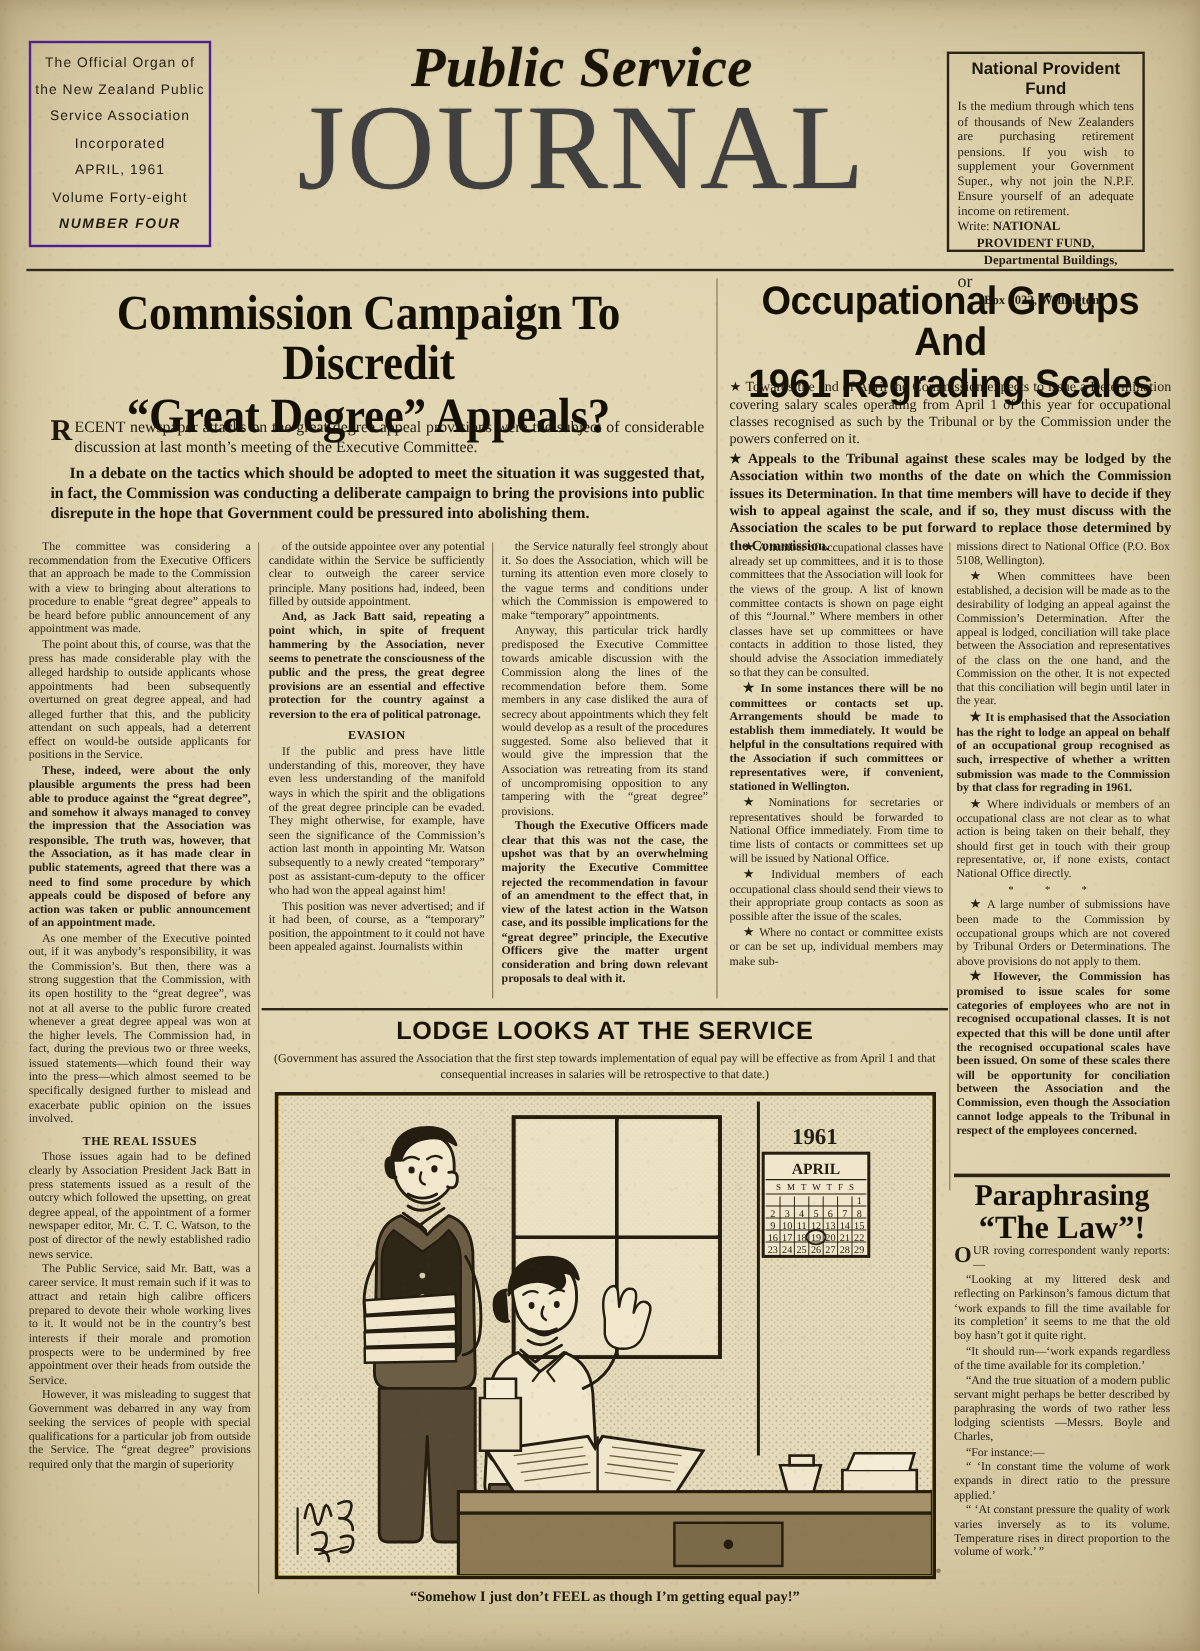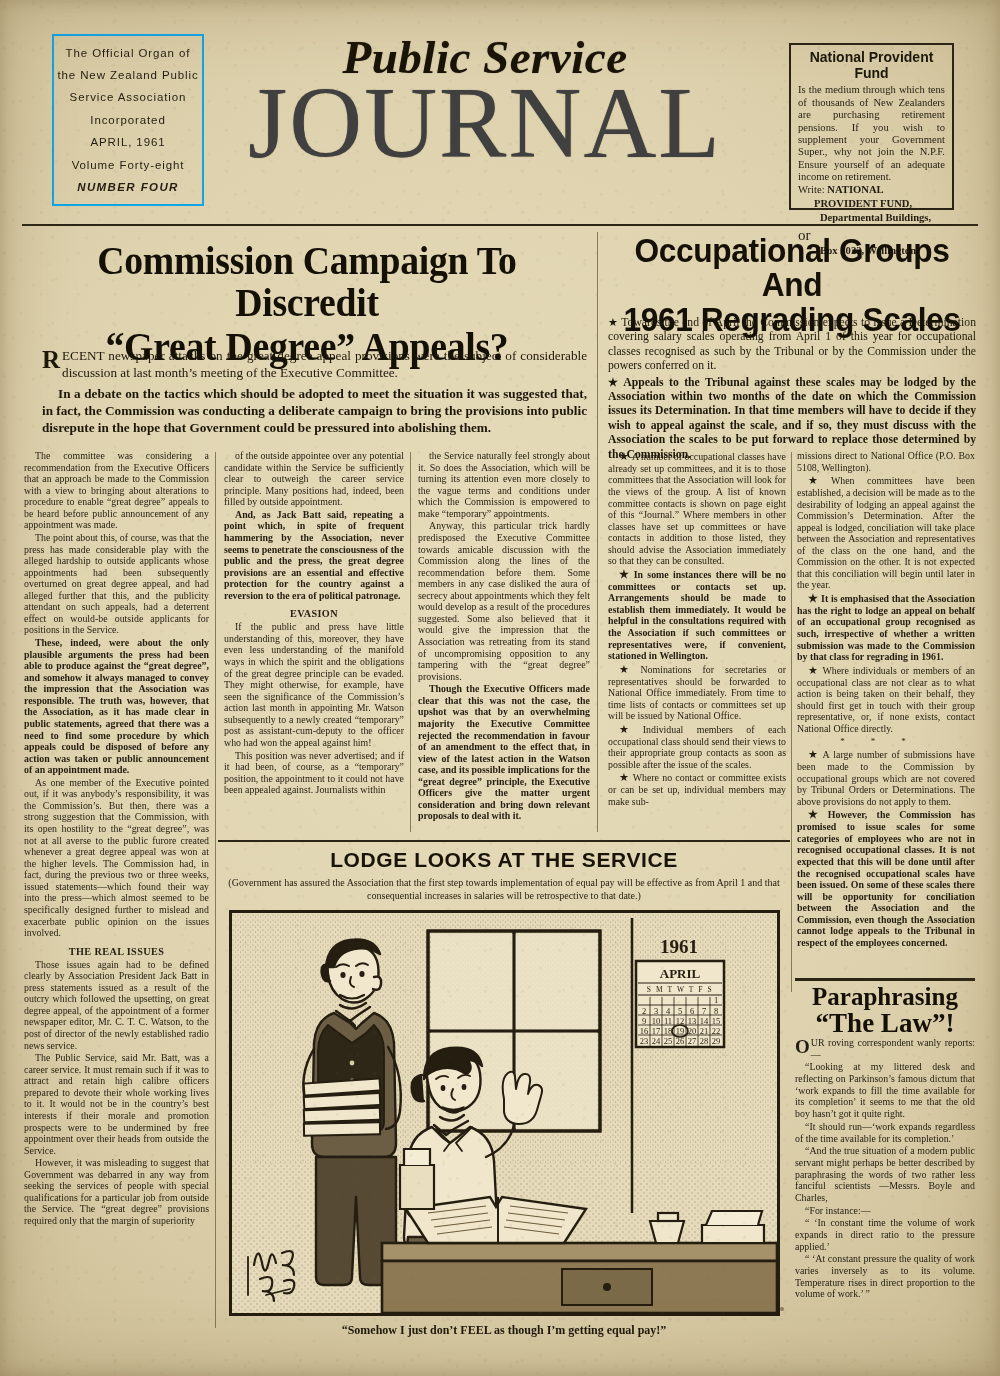--- a/index.html
+++ b/index.html
@@ -33,24 +33,24 @@
   .edgeshade{
     position:absolute;inset:0;pointer-events:none;
     box-shadow:inset 0 0 70px rgba(120,95,50,.35), inset 0 0 16px rgba(90,70,35,.25);
   }
   .sheet{position:absolute;inset:0;}
 
   
   .masthead{position:absolute;left:0;top:0;width:1000px;height:222px;}
   .org-box{
     position:absolute;left:24px;top:34px;width:152px;height:172px;
-    border:2px solid #0ea5e9;
+    border:2px solid #4c1d95;
     padding:20px 6px;
     box-sizing:border-box;
-    display:flex;flex-direction:column;justify-content:center;align-items:center;margin-left:28px;
+    display:flex;flex-direction:column;justify-content:center;align-items:center;
   }
   .org-box .line{
     font-family:"Liberation Sans", sans-serif;
     font-size:11.5px;letter-spacing:.9px;text-align:center;
     line-height:1.95;color:#241d12;white-space:nowrap;
   }
   .org-box .line.it{font-style:italic;font-weight:600;letter-spacing:1.4px;}
 
   .title-wrap{position:absolute;left:185px;top:34px;width:600px;text-align:center;}
   .title-top{
@@ -298,21 +298,21 @@
     <p class="b"><span class="star">★</span><span>However, the Commission has promised to issue scales for some categories of employees who are not in recognised occupational classes. It is not expected that this will be done until after the recognised occupational scales have been issued. On some of these scales there will be opportunity for conciliation between the Association and the Commission, even though the Association cannot lodge appeals to the Tribunal in respect of the employees concerned.</span></p>
   </div>
 
   <div class="para">
     <div class="para-rule"></div>
     <div class="para-t1">Paraphrasing</div>
     <div class="para-t2">“The Law”!</div>
     <p class="nt"><span class="dc">O</span><span>UR roving correspondent wanly reports:—</span></p>
     <p>“Looking at my littered desk and reflecting on Parkinson’s famous dictum that ‘work expands to fill the time available for its completion’ it seems to me that the old boy hasn’t got it quite right.</p>
     <p>“It should run—‘work expands regardless of the time available for its completion.’</p>
-    <p>“And the true situation of a modern public servant might perhaps be better described by paraphrasing the words of two rather less fanciful scientists —Messrs. Boyle and Charles,</p>
+    <p>“And the true situation of a modern public servant might perhaps be better described by paraphrasing the words of two rather less lodging scientists —Messrs. Boyle and Charles,</p>
     <p>“For instance:—</p>
     <p>“ ‘In constant time the volume of work expands in direct ratio to the pressure applied.’</p>
     <p>“ ‘At constant pressure the quality of work varies inversely as to its volume. Temperature rises in direct proportion to the volume of work.’ ”</p>
   </div>
 
   <div class="cartoon-wrap">
     <div class="cart-rule"></div>
     <div class="cart-title">LODGE LOOKS AT THE SERVICE</div>
     <div class="cart-note">(Government has assured the Association that the first step towards implementation of equal pay will be effective as from April 1 and that consequential increases in salaries will be retrospective to that date.)</div>
 

